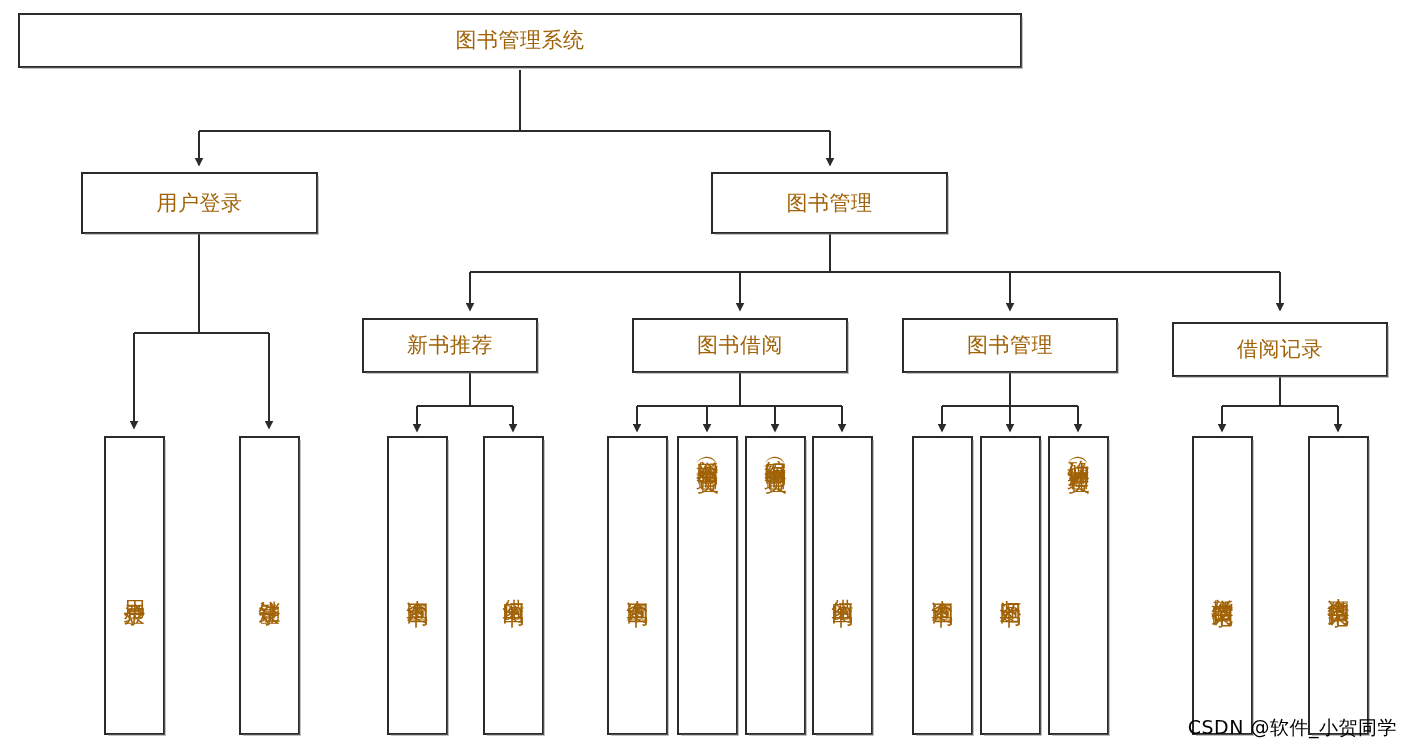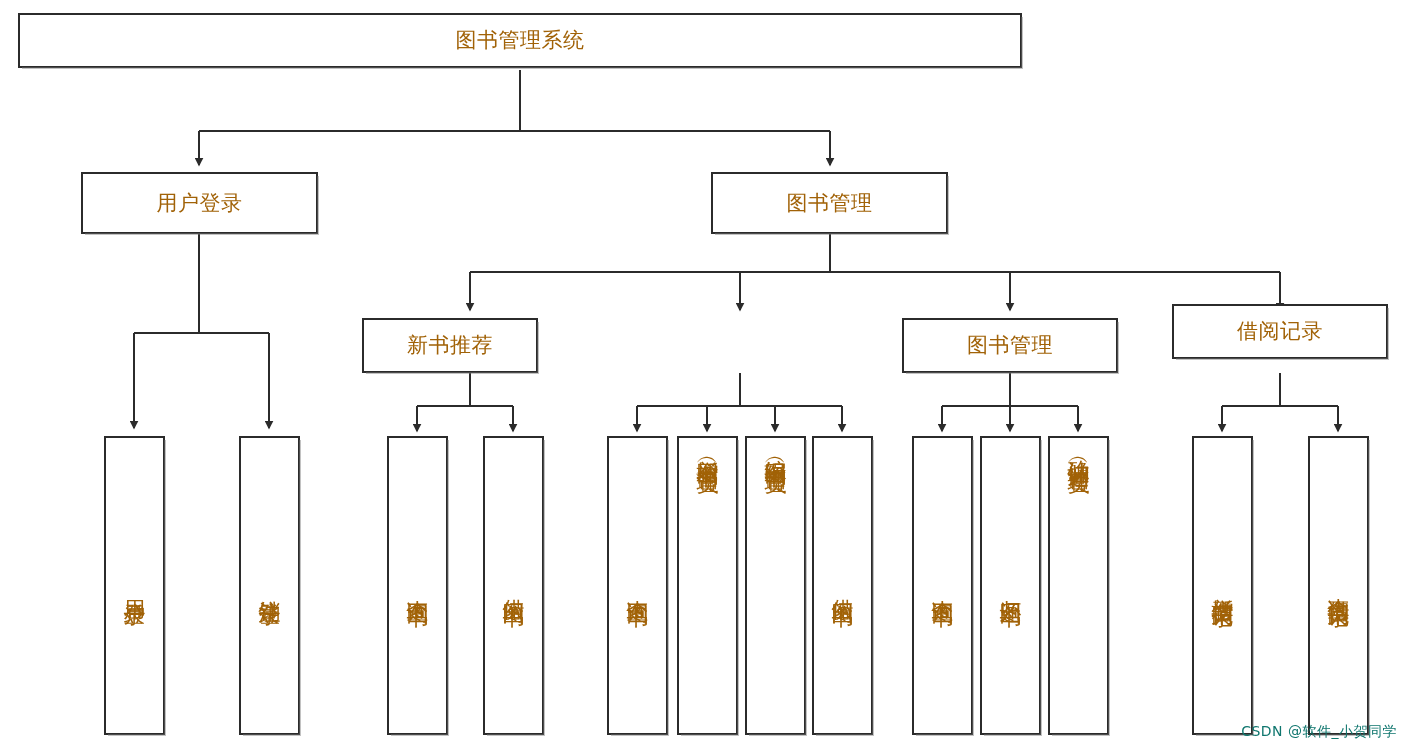--- a/index.html
+++ b/index.html
@@ -77,22 +77,22 @@
   }
   
   .node.v.centered {
     align-items: center;
     padding-top: 0;
   }
   .watermark {
     position: absolute;
     right: 8px;
     bottom: 6px;
-    font-size: 14px;
-    color: #0f766e;
+    font-size: 19px;
+    color: #000000;
     letter-spacing: 0.5px;
     z-index: 5;
     white-space: nowrap;
   }
 </style>
 </head>
 <body>
 
 <div id="canvas">
 
@@ -155,24 +155,27 @@
   <div class="node h" style="left:81px; top:172px; width:237px; height:62px;">
     <span class="label">用户登录</span>
   </div>
   <div class="node h" style="left:711px; top:172px; width:237px; height:62px;">
     <span class="label">图书管理</span>
   </div>
 
   <div class="node h" style="left:362px; top:318px; width:176px; height:55px;">
     <span class="label">新书推荐</span>
   </div>
+  <div class="node h" style="left:632px; top:318px; width:216px; height:55px;">
+    <span class="label">图书借阅</span>
+  </div>
   <div class="node h" style="left:902px; top:318px; width:216px; height:55px;">
     <span class="label">图书管理</span>
   </div>
-  <div class="node h" style="left:1172px; top:304px; width:216px; height:55px;">
+  <div class="node h" style="left:1172px; top:322px; width:216px; height:55px;">
     <span class="label">借阅记录</span>
   </div>
 
   <div class="node v centered" style="left:104px; top:436px; width:61px; height:299px;">
     <span class="label">用户登录</span>
   </div>
   <div class="node v centered" style="left:239px; top:436px; width:61px; height:299px;">
     <span class="label">注销登录</span>
   </div>
 

